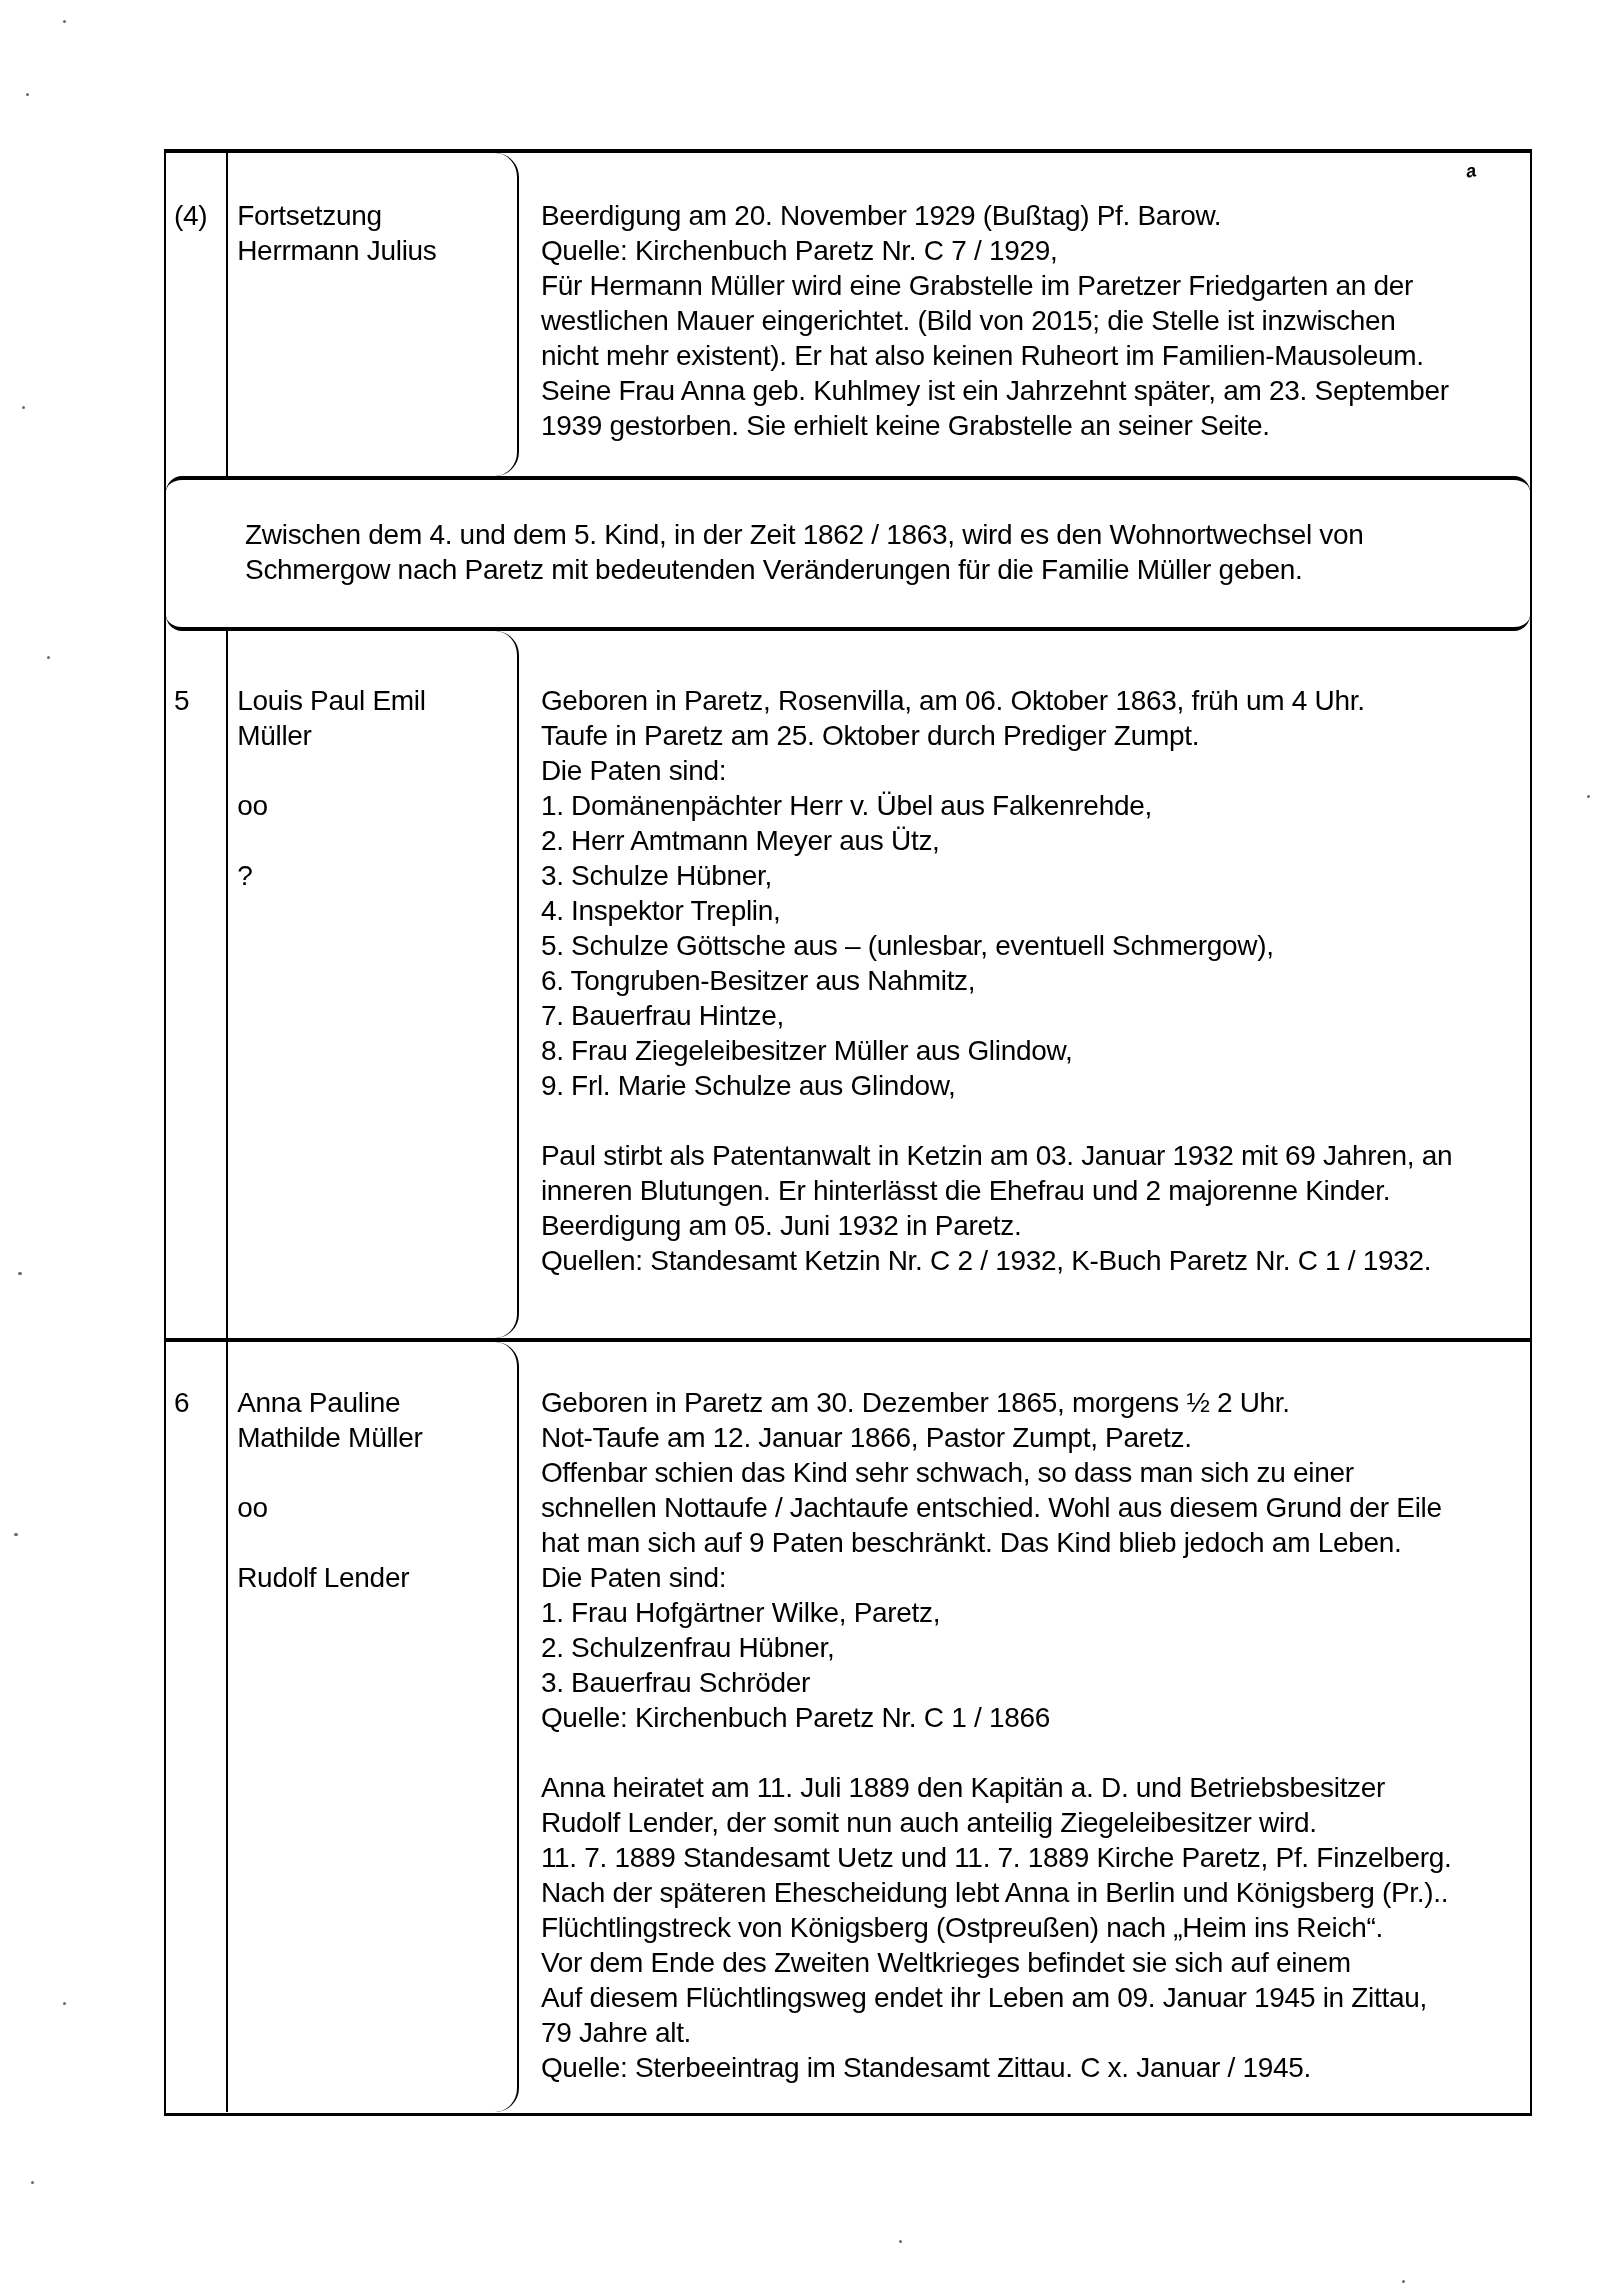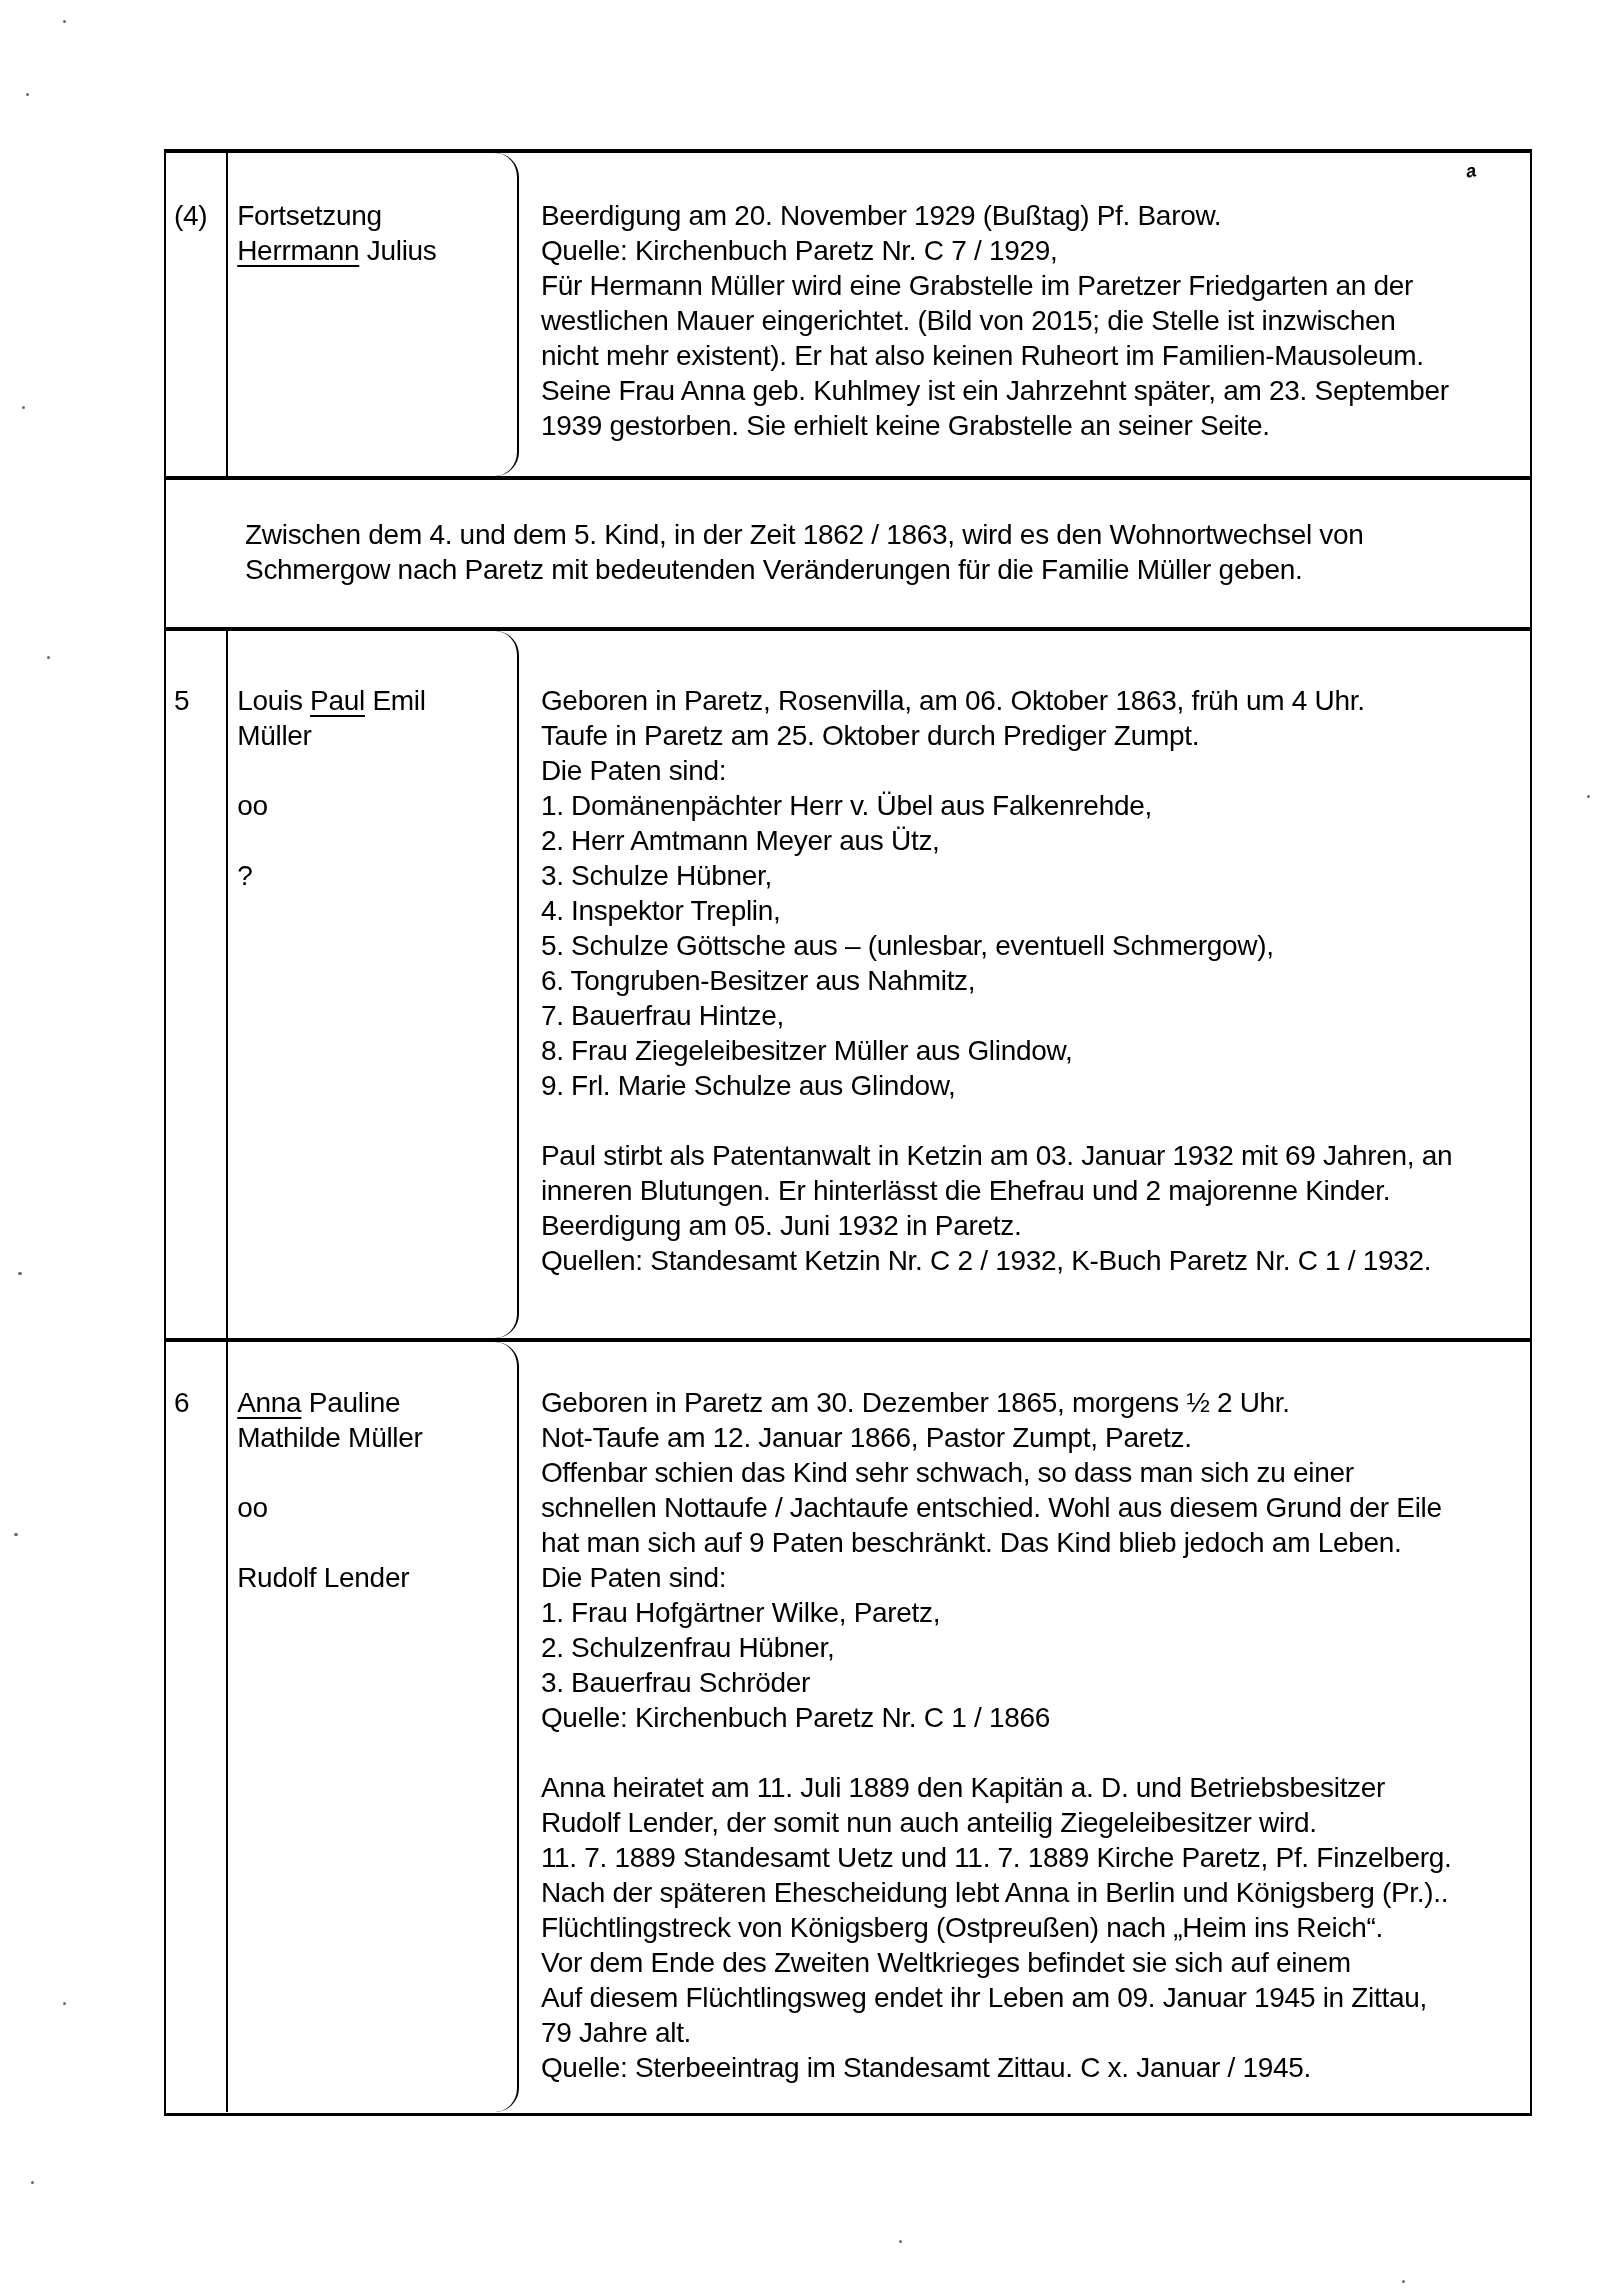--- a/index.html
+++ b/index.html
@@ -33,38 +33,38 @@
   }
   .row-4 { height: 323px; }
   .row-5 { height: 707px; }
   .row-6 { height: 774px; border-top: 4.6px solid #000; }
   .band {
     box-sizing: border-box;
     height: 155px;
     border-top: 4.6px solid #000;
     border-bottom: 4.6px solid #000;
     padding: 37px 39px 0 79px;
+    border-radius: 16px;
   }
   .cell { box-sizing: border-box; overflow: hidden; }
   .cell-num  { width: 62px;  border-right: 2.6px solid #000; padding-left: 7.9px; }
   .cell-name { width: 291px; border-right: 2.6px solid #000; padding-left: 9.2px; border-radius: 24px; }
   .cell-details { flex: 1; padding-left: 7.9px; margin-left: 14px; }
   .row-4 .cell { padding-top: 45px; }
   .row-5 .cell { padding-top: 52px; }
   .row-6 .cell { padding-top: 43px; }
   .line {
     height: 35px;
     line-height: 35px;
     font-size: 28px;
     letter-spacing: -0.3px;
     white-space: pre;
   }
   .seg-i { }
   .seg-u {
-    text-decoration: underline;
     text-decoration-thickness: 2px;
     text-underline-offset: 4.6px;
   }
   .corner-mark {
     position: absolute;
     left: 1466px;
     top: 160px;
     font-style: italic;
     font-weight: 700;
     font-size: 18.3px;

